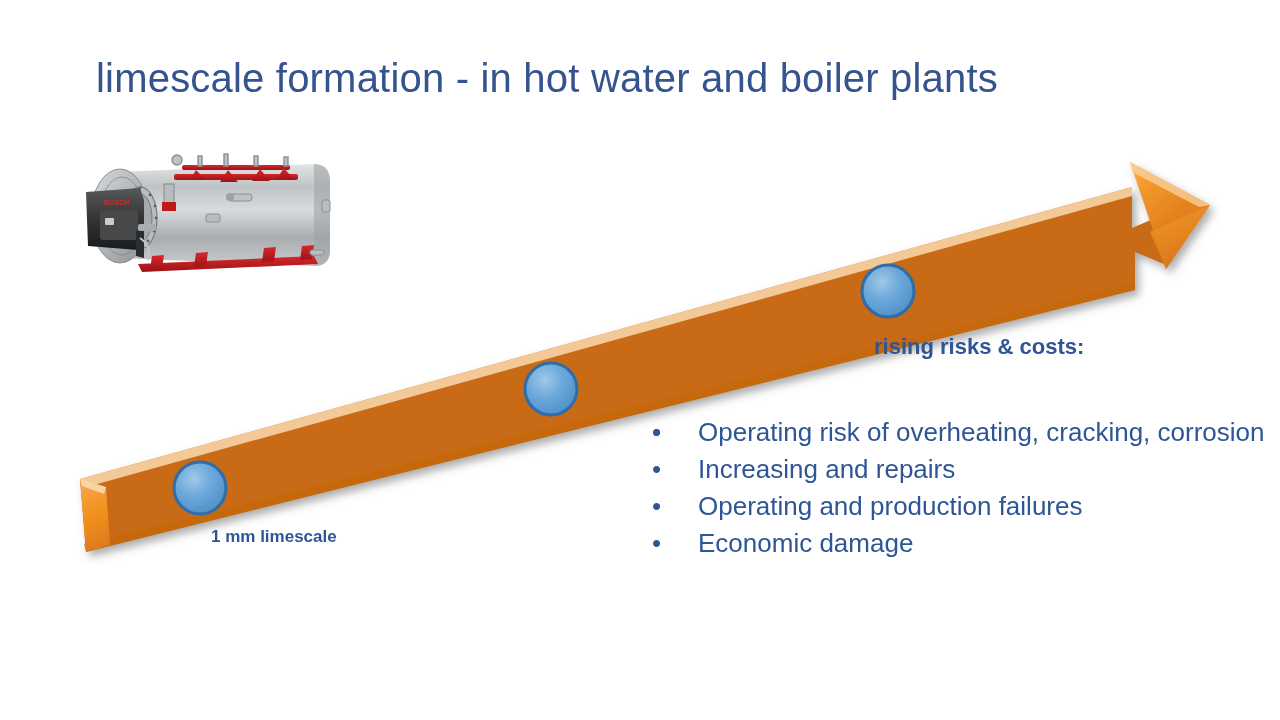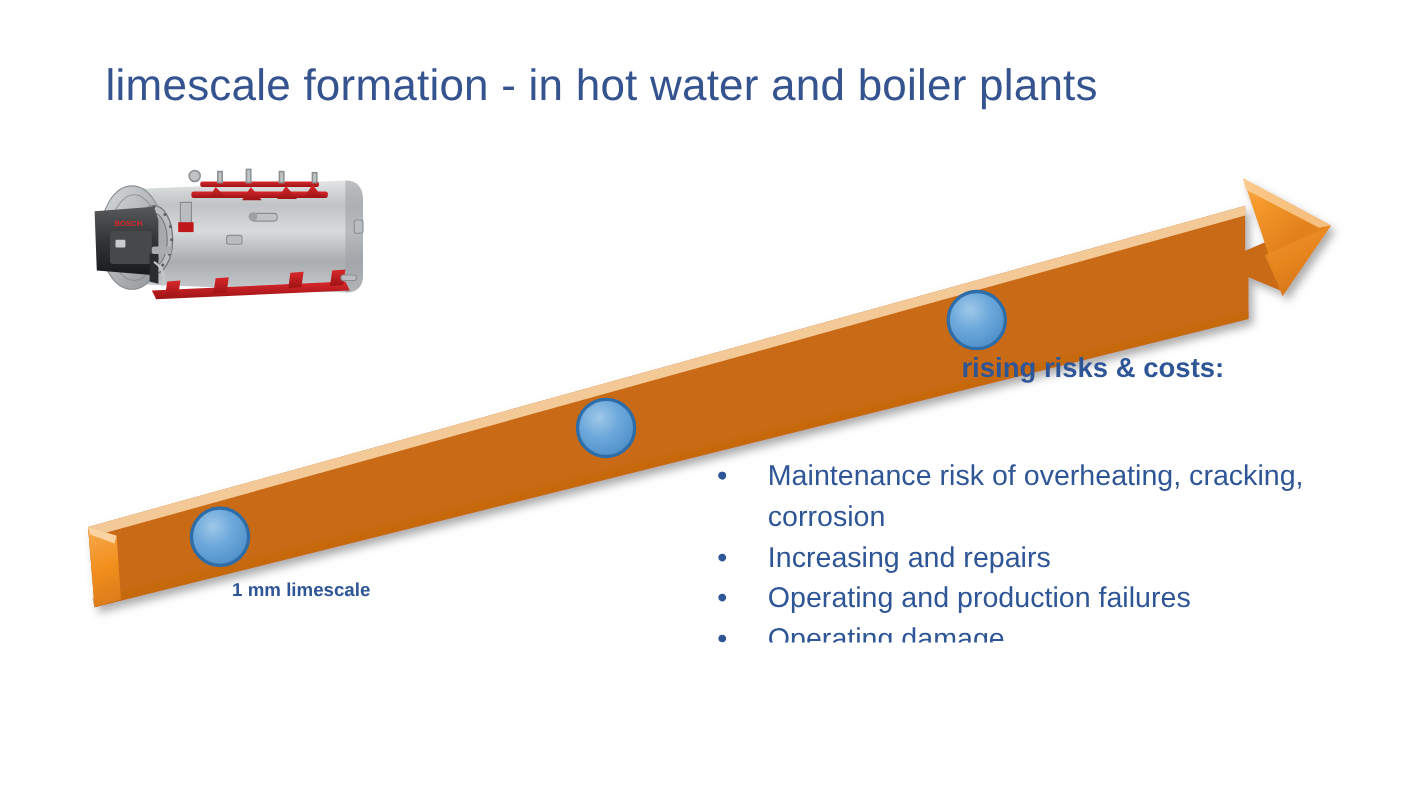--- a/index.html
+++ b/index.html
@@ -37,21 +37,21 @@
 
   
   .lbl{
     position:absolute;
     color:#2E5596;
     font-weight:bold;
     white-space:nowrap;
   }
   #lbl-heat{left:321px;top:312px;font-size:26px;}
   #lbl-lime{left:211px;top:527px;font-size:17px;}
-  #lbl-risks{left:874px;top:321px;font-size:25px;}
+  #lbl-risks{left:874px;top:334px;font-size:22px;}
 
   
   #bullets{
     position:absolute;left:648px;top:414px;width:620px;
     color:#2E5596;font-size:26px;line-height:37px;
   }
   #bullets ul{list-style:none;margin:0;padding:0;}
   #bullets li{
     position:relative;
     padding-left:50px;
@@ -249,30 +249,30 @@
   <div class="lbl" id="lbl-lime">1 mm limescale</div>
   <div class="lbl" id="lbl-risks">rising risks &amp; costs:</div>
 
   <div id="bullets">
     <ul>
       <li>
         <span class="bdot">•</span>
       </li>
       <li>
         <span class="bdot">•</span>
-        <span>Maintenance risk of overheating, cracking, corrosion</span>
+        <span>Operating risk of overheating, cracking, corrosion</span>
       </li>
       <li>
         <span class="bdot">•</span>
         <span>Increasing and repairs</span>
       </li>
       <li>
         <span class="bdot">•</span>
         <span>Operating and production failures</span>
       </li>
       <li>
         <span class="bdot">•</span>
-        <span>Operating damage</span>
+        <span>Economic damage</span>
       </li>
     </ul>
   </div>
 
 </div>
 
 </body></html>

